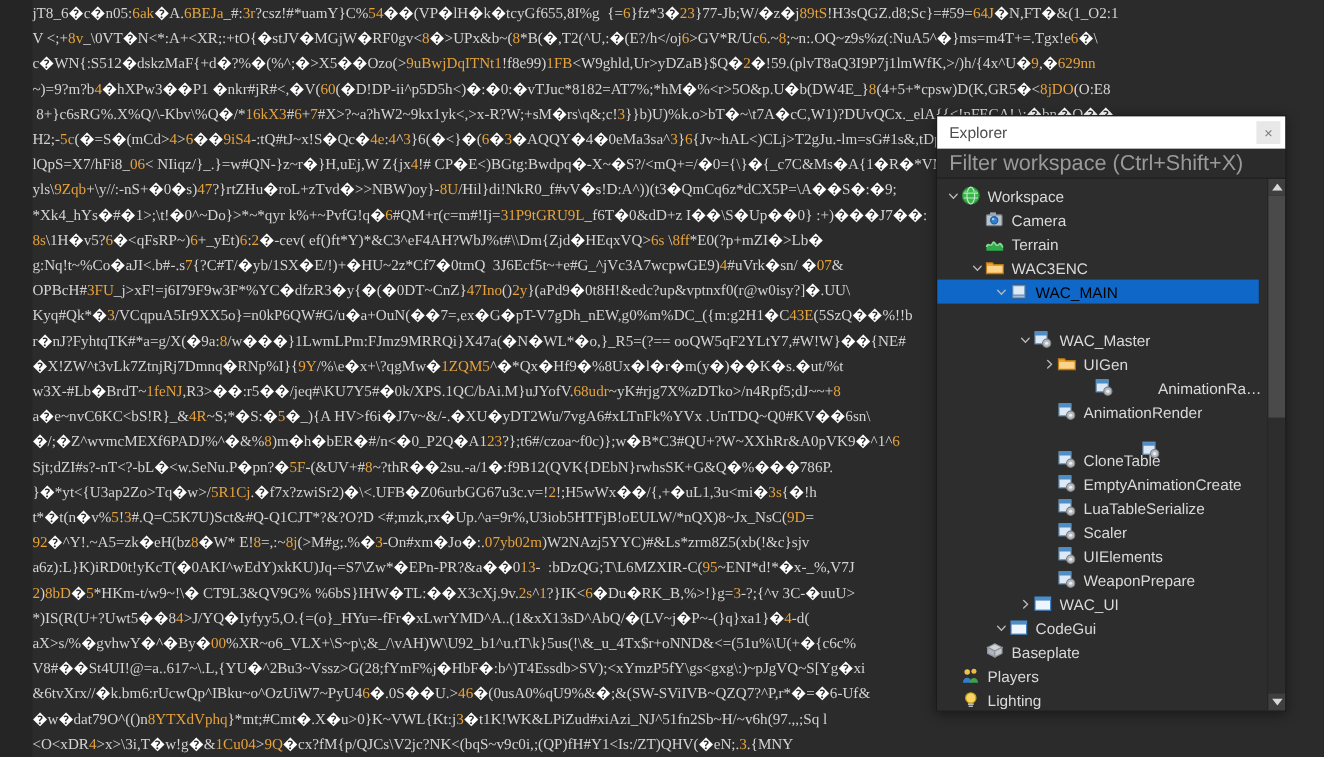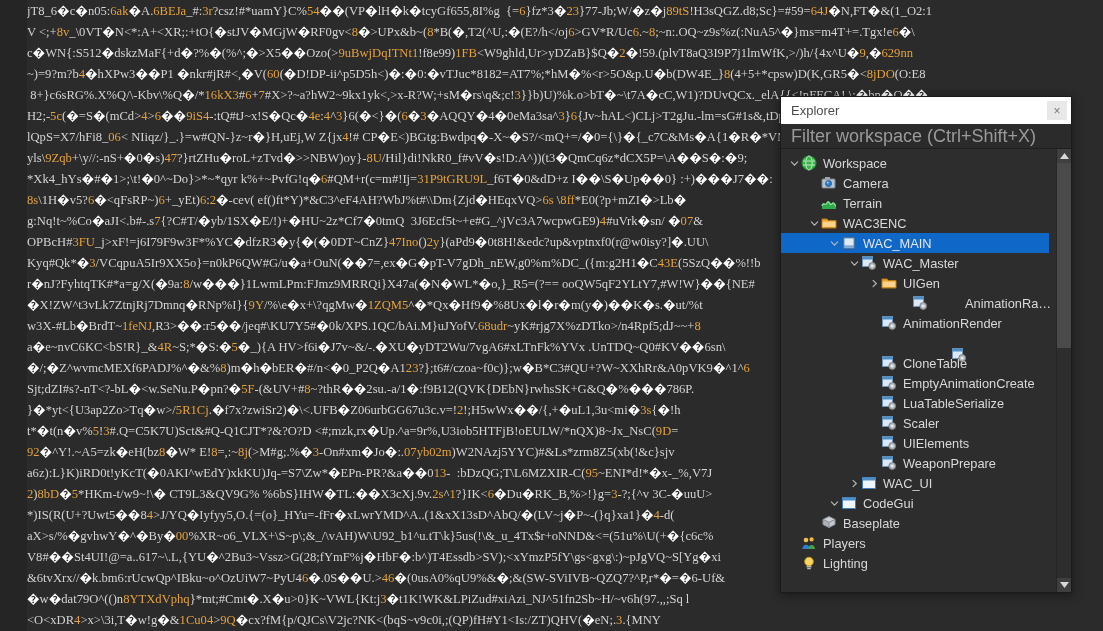--- a/index.html
+++ b/index.html
@@ -112,21 +112,21 @@
   .row {
     height: 20px;
     display: flex;
     align-items: center;
     font-size: 12.8px;
     color: #d9d9d9;
     white-space: nowrap;
     font-family: "Liberation Sans", sans-serif;
     cursor: default;
   }
-  .row.sel { background: #0f67c8; color: #e5e5e5; margin-right: 8px; }
+  .row.sel { background: #0f67c8; color: #000000; margin-right: 8px; }
   .arrow {
     width: 14px; height: 20px;
     flex: 0 0 14px;
     display: flex; align-items: center; justify-content: center;
     cursor: pointer;
   }
   .arrow svg { display: block; }
   .ico {
     width: 16px; height: 16px;
     flex: 0 0 16px;
@@ -230,21 +230,21 @@
                 <path d="M1.5 3.2L5 6.8 8.5 3.2" fill="none" stroke="#b7b7b7" stroke-width="1.3" stroke-linecap="round"></path>
               </svg>
             </span>
             <span class="ico"><svg width="16" height="16" viewBox="0 0 16 16">
                 <rect x="2" y="2" width="12" height="12" rx="1" fill="#5e93c9" stroke="#2f5d8c"></rect>
                 <path d="M3.5 3.5h9v7h-9z" fill="#dfeaf5"></path>
                 <path d="M3.5 11.5h9v1.2h-9z" fill="#9fbfdc"></path>
               </svg></span>
             <span class="lbl">WAC_MAIN</span>
           </div>
-          <div class="row" style="padding-left: 66px;">
+          <div class="row" style="padding-left: 66px; margin-top: 20px;">
             <span class="arrow">
               <svg width="9" height="9" viewBox="0 0 10 10">
                 <path d="M1.5 3.2L5 6.8 8.5 3.2" fill="none" stroke="#b7b7b7" stroke-width="1.3" stroke-linecap="round"></path>
               </svg>
             </span>
             <span class="ico"><svg width="16" height="16" viewBox="0 0 16 16">
                 <rect x="1.5" y="1.5" width="10" height="10" fill="#dbe9f7" stroke="#6d92b5"></rect>
                 <path d="M1.5 1.5h10v3h-10z" fill="#4f8ec4"></path>
                 <circle cx="11.2" cy="11" r="3.4" fill="#b9bcc0" stroke="#7d8186"></circle>
                 <circle cx="11.2" cy="11" r="1.3" fill="#eceff2"></circle>

